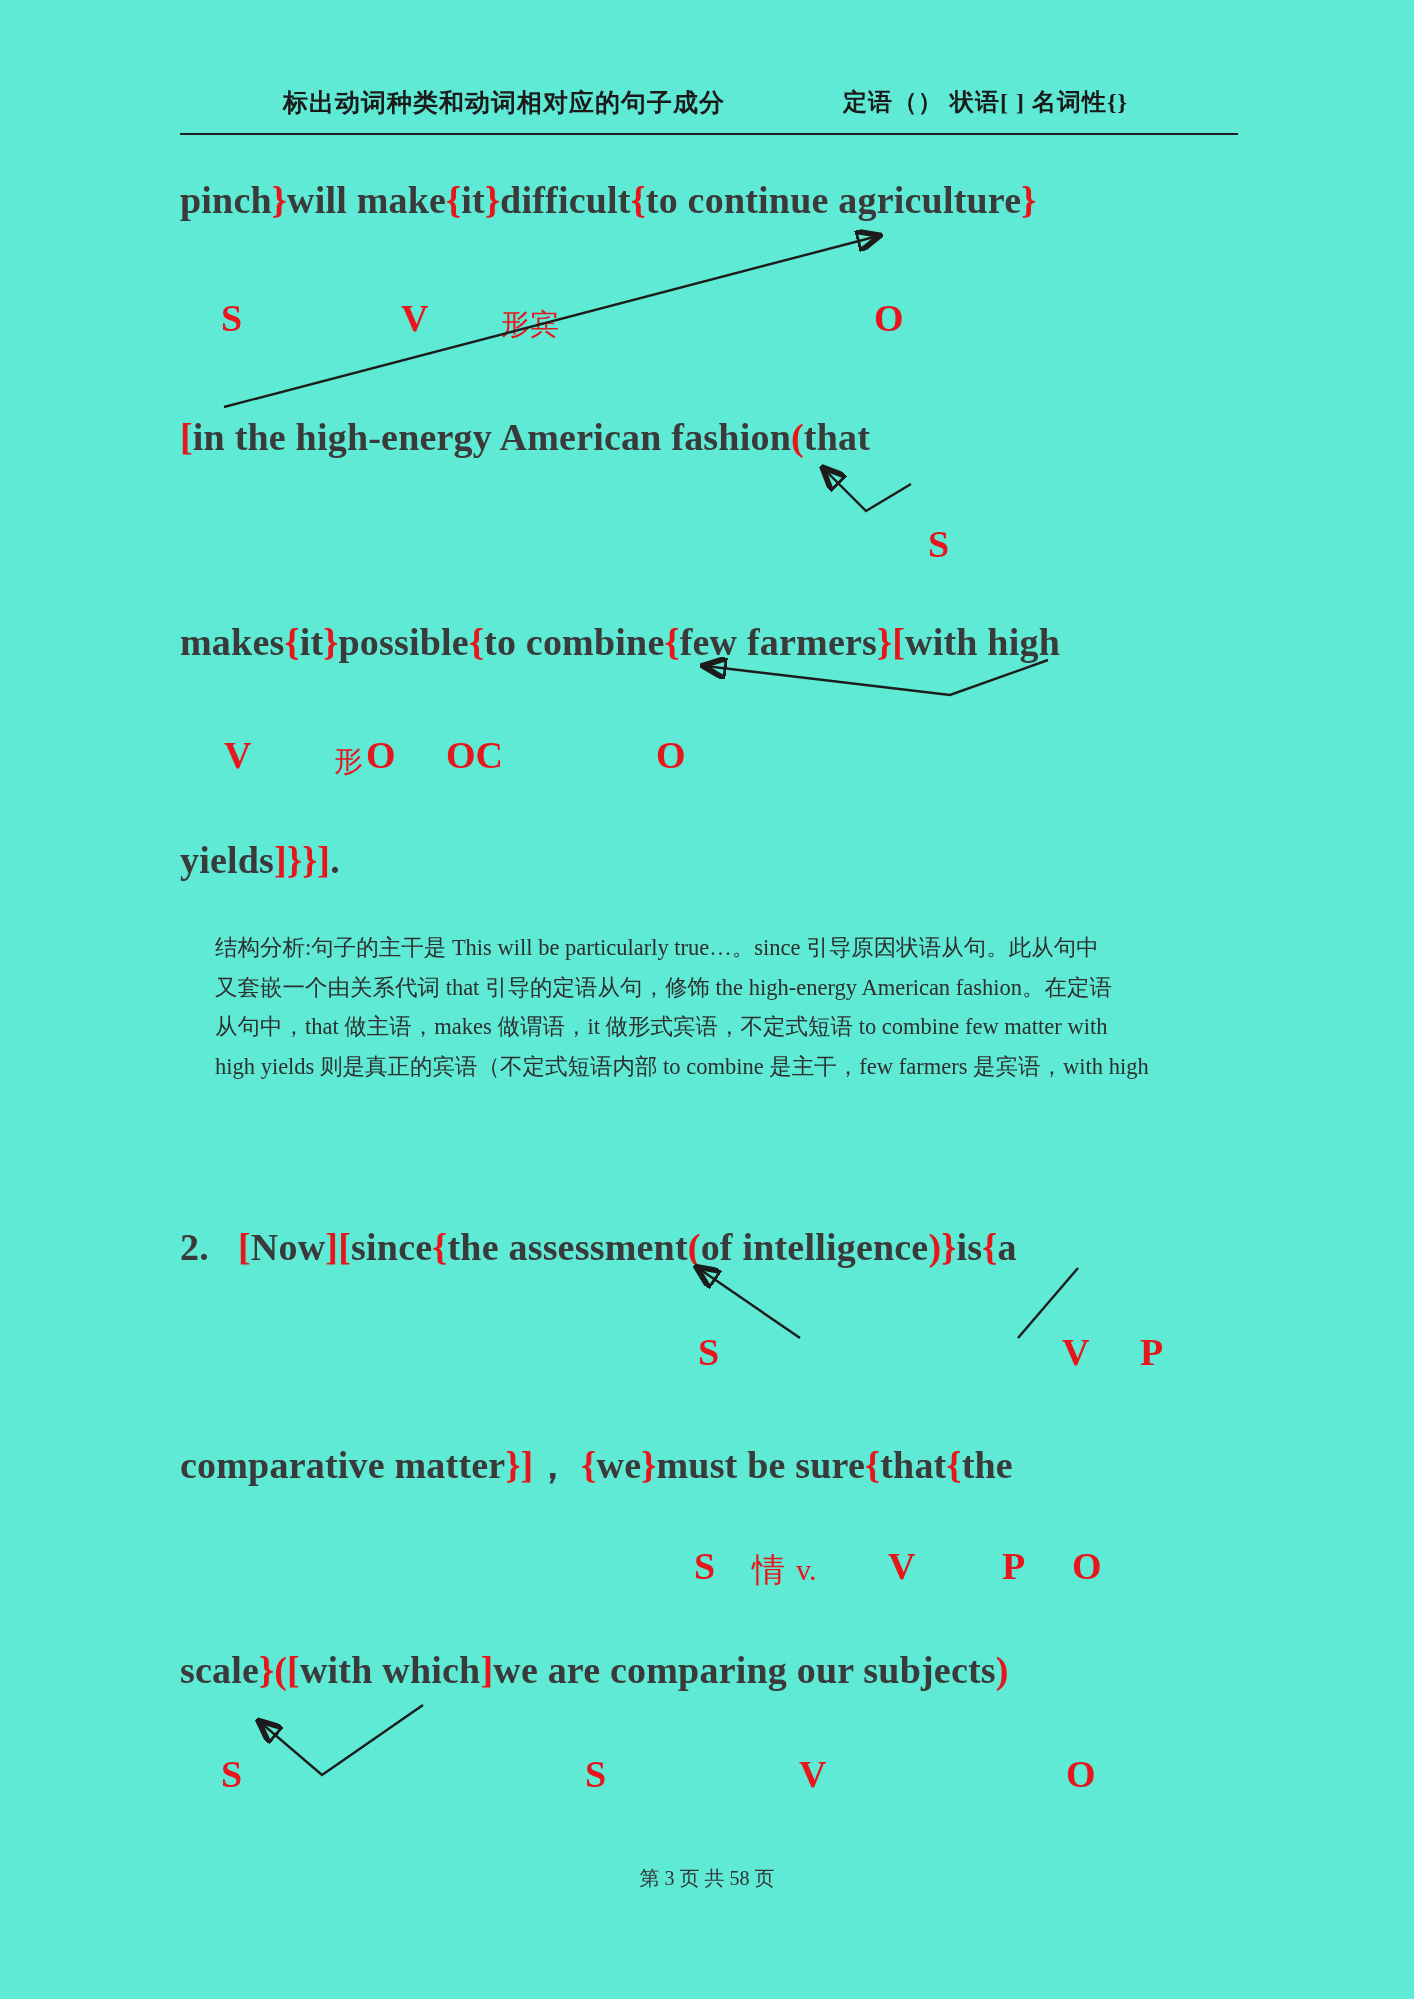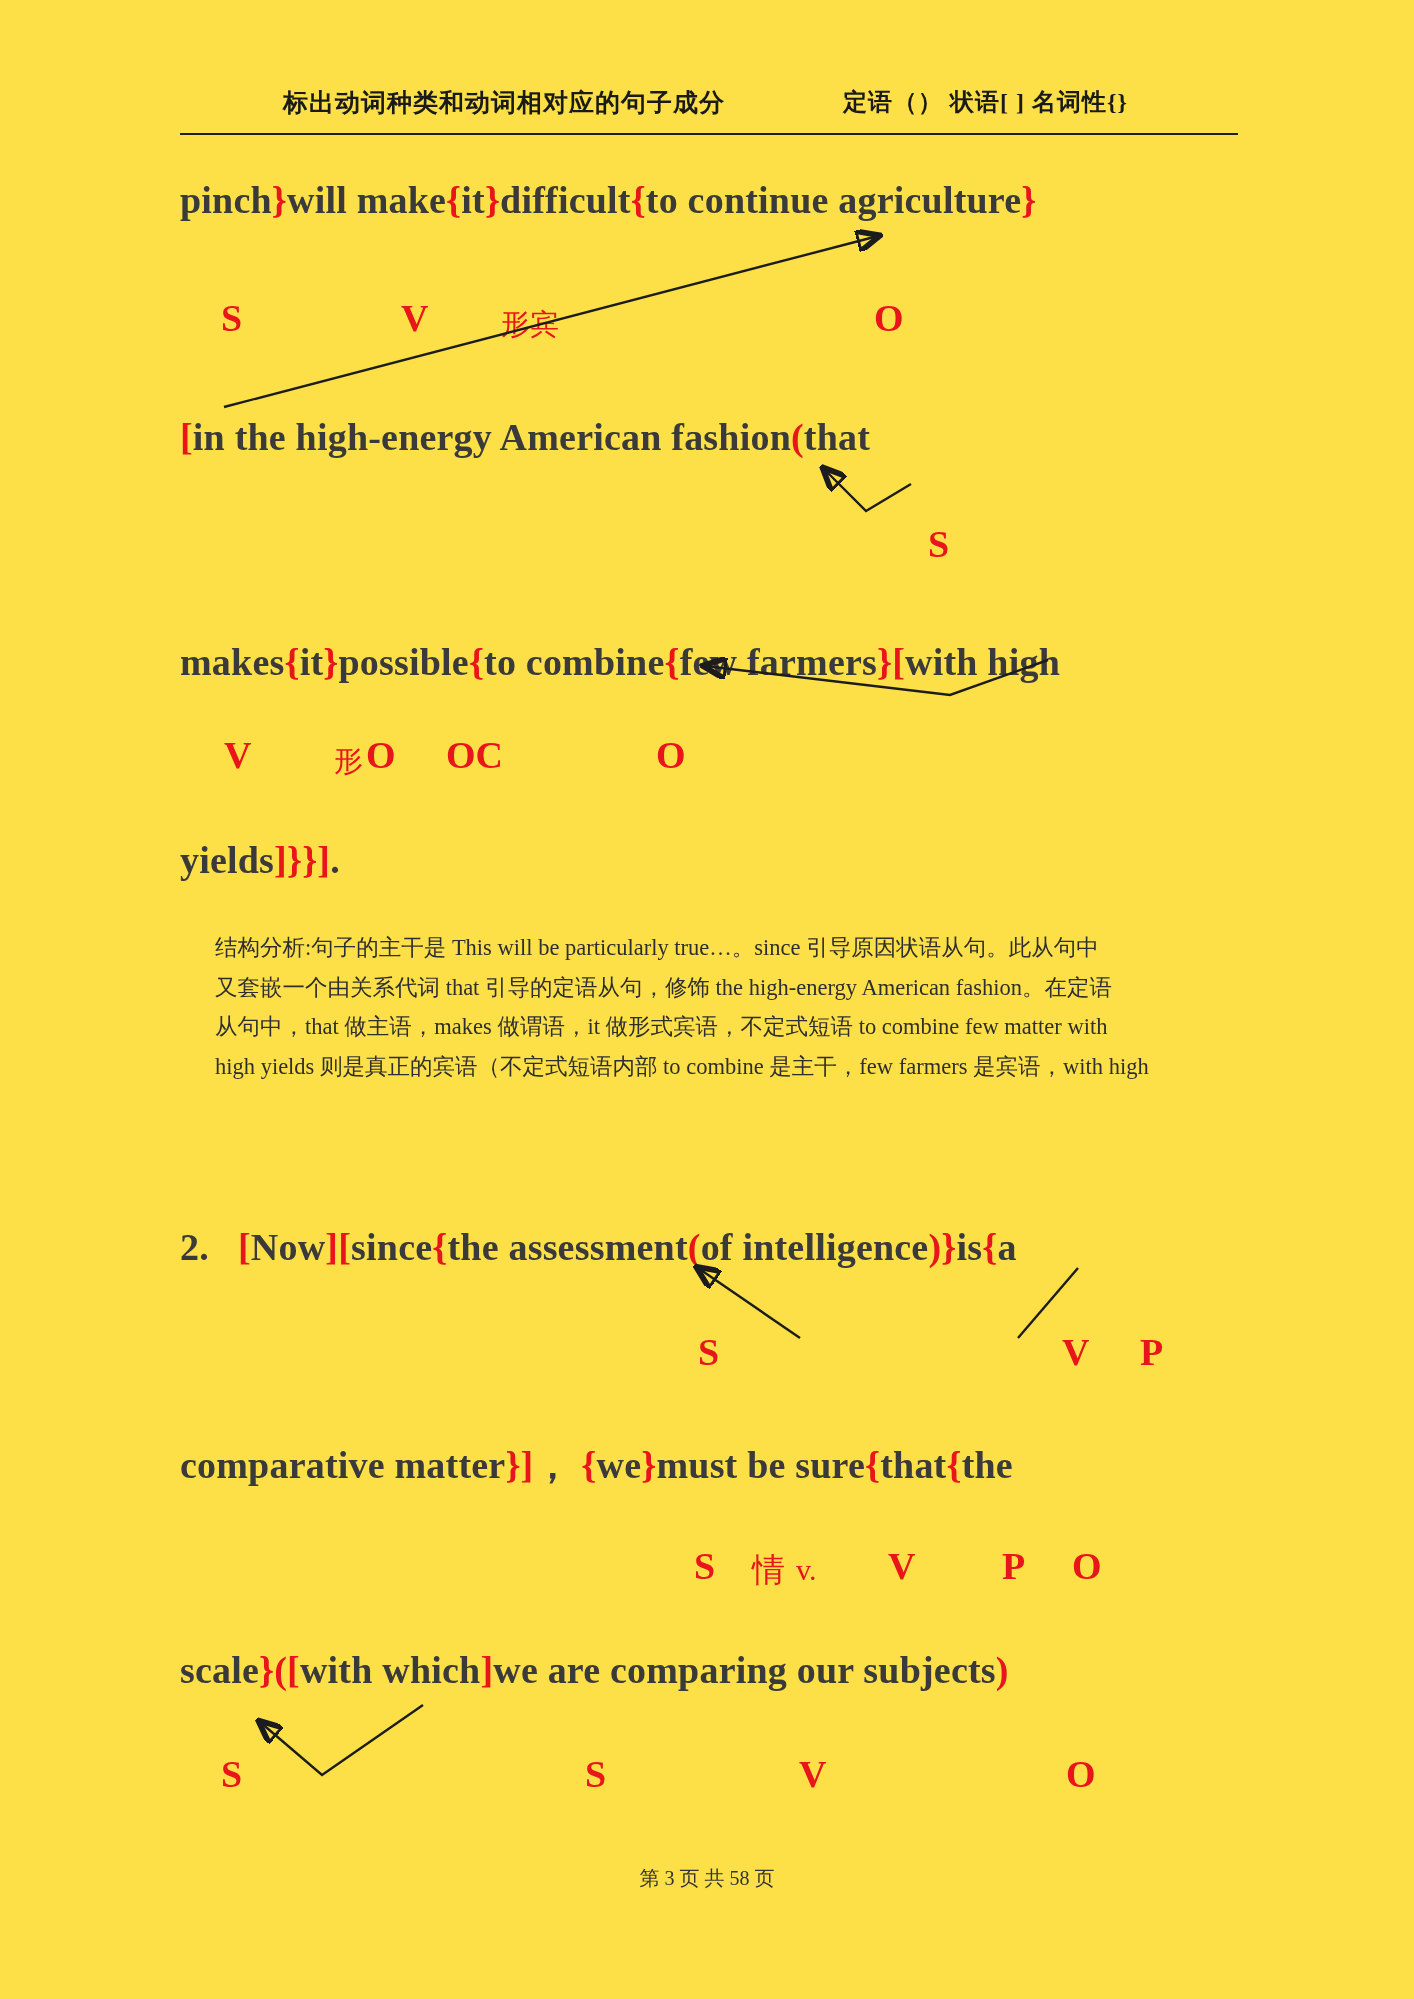--- a/index.html
+++ b/index.html
@@ -1,19 +1,19 @@
 <!DOCTYPE html>
 <html style="--red: #e8151b; --ink: #3a3a3a; --black: #1a1a1a;"><head>
 <meta charset="utf-8">
 <style>
   html,body{margin:0;padding:0;background:#ffffff;}
   .page{
     position:relative;
     width:1414px;height:1999px;
-    background:#fde047;
+    background:#5eead4;
     font-family:"Liberation Serif","DejaVu Serif","DejaVu Sans",serif;
     overflow:hidden;
   }
   :root{ --red:#e8151b; --ink:#3a3a3a; --black:#1a1a1a; }
 
   
   .hdr-left{position:absolute;left:283px;top:86px;font-size:25px;font-weight:bold;color:var(--black);letter-spacing:1px;}
   .hdr-right{position:absolute;left:843px;top:86px;font-size:24px;font-weight:bold;color:var(--black);letter-spacing:1px;}
   .hdr-rule{position:absolute;left:180px;top:133px;width:1058px;height:2px;background:#1f1f1f;}
 
@@ -65,21 +65,21 @@
 
   <span class="glabel" style="left:221px;top:296px">S</span>
   <span class="glabel" style="left:401px;top:296px">V</span>
   <span class="glabel cjk" style="left:501px;top:305px">形宾</span>
   <span class="glabel" style="left:874px;top:296px">O</span>
 
   <div class="sline" style="top:415px"><span class="red">[</span><span class="ink">in the high-energy American fashion</span><span class="red">(</span><span class="ink">that</span></div>
 
   <span class="glabel" style="left:928px;top:522px">S</span>
 
-  <div class="sline" style="top:640px"><span class="ink">makes</span><span class="red">{</span><span class="ink">it</span><span class="red">}</span><span class="ink">possible</span><span class="red">{</span><span class="ink">to combine</span><span class="red">{</span><span class="ink">few farmers</span><span class="red">}</span><span class="red">[</span><span class="ink">with high</span></div>
+  <div class="sline" style="top:620px"><span class="ink">makes</span><span class="red">{</span><span class="ink">it</span><span class="red">}</span><span class="ink">possible</span><span class="red">{</span><span class="ink">to combine</span><span class="red">{</span><span class="ink">few farmers</span><span class="red">}</span><span class="red">[</span><span class="ink">with high</span></div>
 
   <span class="glabel" style="left:224px;top:733px">V</span>
   <span class="glabel cjk" style="left:334px;top:742px">形</span>
   <span class="glabel" style="left:366px;top:733px">O</span>
   <span class="glabel" style="left:446px;top:733px">OC</span>
   <span class="glabel" style="left:656px;top:733px">O</span>
 
   <div class="sline" style="top:838px"><span class="ink">yields</span><span class="red">]}}]</span><span class="ink">.</span></div>
 
   <div class="analysis">

